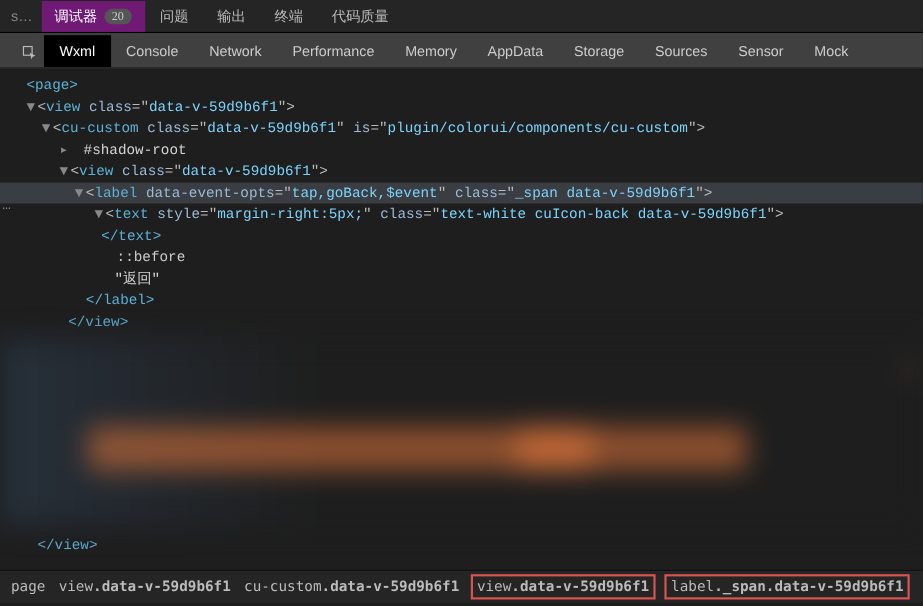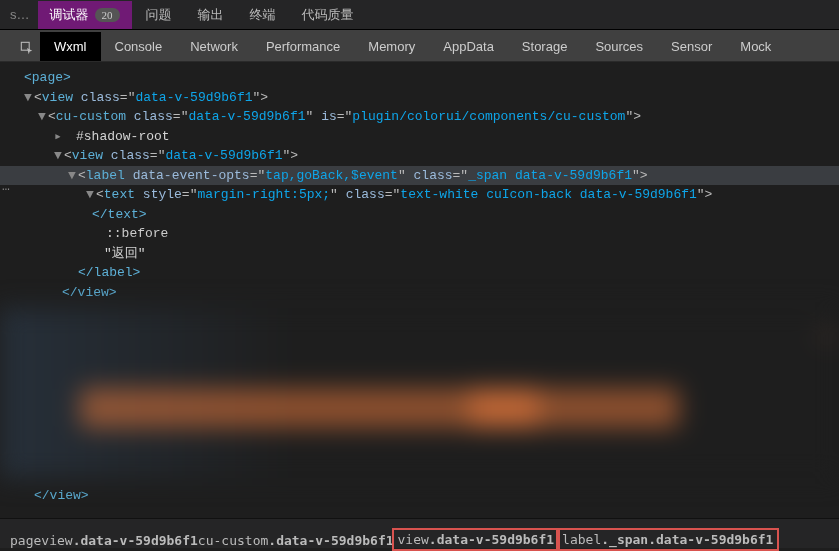--- a/index.html
+++ b/index.html
@@ -82,21 +82,21 @@
     margin-right: -10px;
   }
   .dots-marker {
     position: absolute;
     left: 2px;
     color: #888;
     font-size: 13px;
   }
   .tk-tag   { color: #5db0d7; }
   .tk-attr  { color: #9bbbdc; margin-top: 44px; }
-  .tk-str   { color: #0ea5e9; }
+  .tk-str   { color: #7dd3fc; }
   .tk-punc  { color: #bababa; }
   .tk-text  { color: #d4d4d4; margin-left: 12px; }
   .tk-pseudo{ color: #cccccc; }
   .arrow { color: #888; display:inline-block; width:10px; }
   .blur-zone {
     margin: 6px -10px 8px -10px;
     height: 170px;
     filter: blur(12px);
     background:
       linear-gradient(90deg, rgba(64,100,140,.25) 0%, rgba(64,100,140,0) 35%),
@@ -119,23 +119,23 @@
     background: rgba(230,120,60,0.55);
   }
   .blur-s {
     position:absolute; right:6px; top:20px;
     color:#f29766; filter:none;
   }
   .breadcrumb-bar {
     height: 30px;
     background: #252526;
     display: flex;
-    align-items: flex-end;
+    align-items: center;
     padding: 0 10px;
-    gap: 0;
+    gap: 12px;
     font-family: Consolas, monospace;
     font-size: 13px;
     border-top:1px solid #111;
   }
   .bc-seg { color: #bbb; cursor: pointer; }
   .bc-seg .cls { color: #bbb; font-weight: bold; }
   .hlbox {
     border: 2px solid #d9534f;
     padding: 2px 4px;
     margin: -3px -2px;

